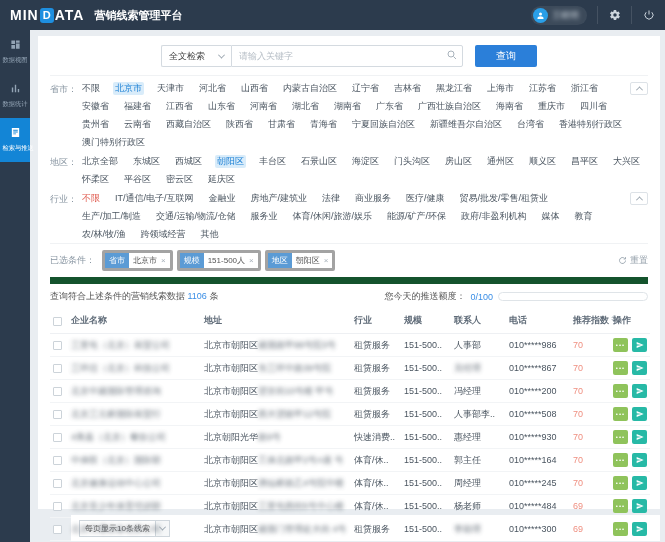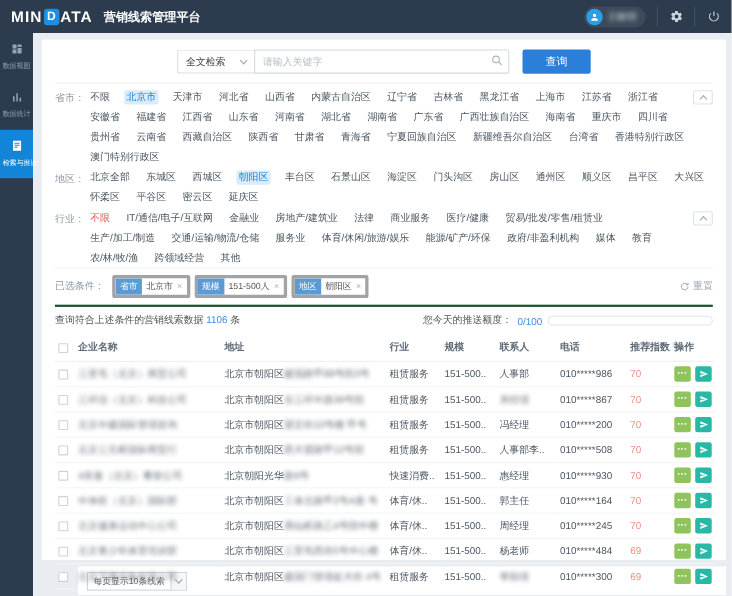--- a/index.html
+++ b/index.html
@@ -62,21 +62,21 @@
 
   .condrow { display:flex; align-items:center; gap:7px; padding:6px 0; border-top:1px solid #f0f2f4; }
   .condlabel { color:#8a97a3; }
   .tag { display:inline-flex; align-items:center; border:3px solid #a3a3a3; border-radius:2px;
     font-size:8px; overflow:hidden; }
   .tagcat { background:#5b9bd5; color:#fff; padding:2px 4px; }
   .tagval { padding:2px 4px; color:#555; }
   .tagx { color:#a7b1ba; padding:0 4px 0 0; cursor:pointer; font-size:8px; }
   .reset { margin-left:auto; display:flex; align-items:center; gap:3px; color:#9aa5af; cursor:pointer; }
 
-  .countrow { display:flex; align-items:center; padding:6px 0 5px; border-top:2px solid #14532d; }
+  .countrow { display:flex; align-items:center; padding:6px 0 5px; border-top:7px solid #14532d; }
   .blue { color:#3a8ee6; }
   .quota { margin-left:auto; display:flex; align-items:center; gap:5px; }
   .pbar { width:150px; height:9px; border:1px solid #dfe4e8; border-radius:5px; background:#fff; }
 
   table { width:100%; border-collapse:collapse; table-layout:fixed; }
   th { text-align:left; color:#5f6b78; font-weight:bold; font-size:9px; padding:6px 3px;
     border-bottom:1px solid #eef0f3; white-space:nowrap; }
   td { padding:4px 3px; border-bottom:1px solid #f2f4f6; white-space:nowrap; overflow:hidden;
     color:#4a5560; }
   .cb { display:inline-block; width:9px; height:9px; border:1px solid #ccd3d9; background:#fff;

